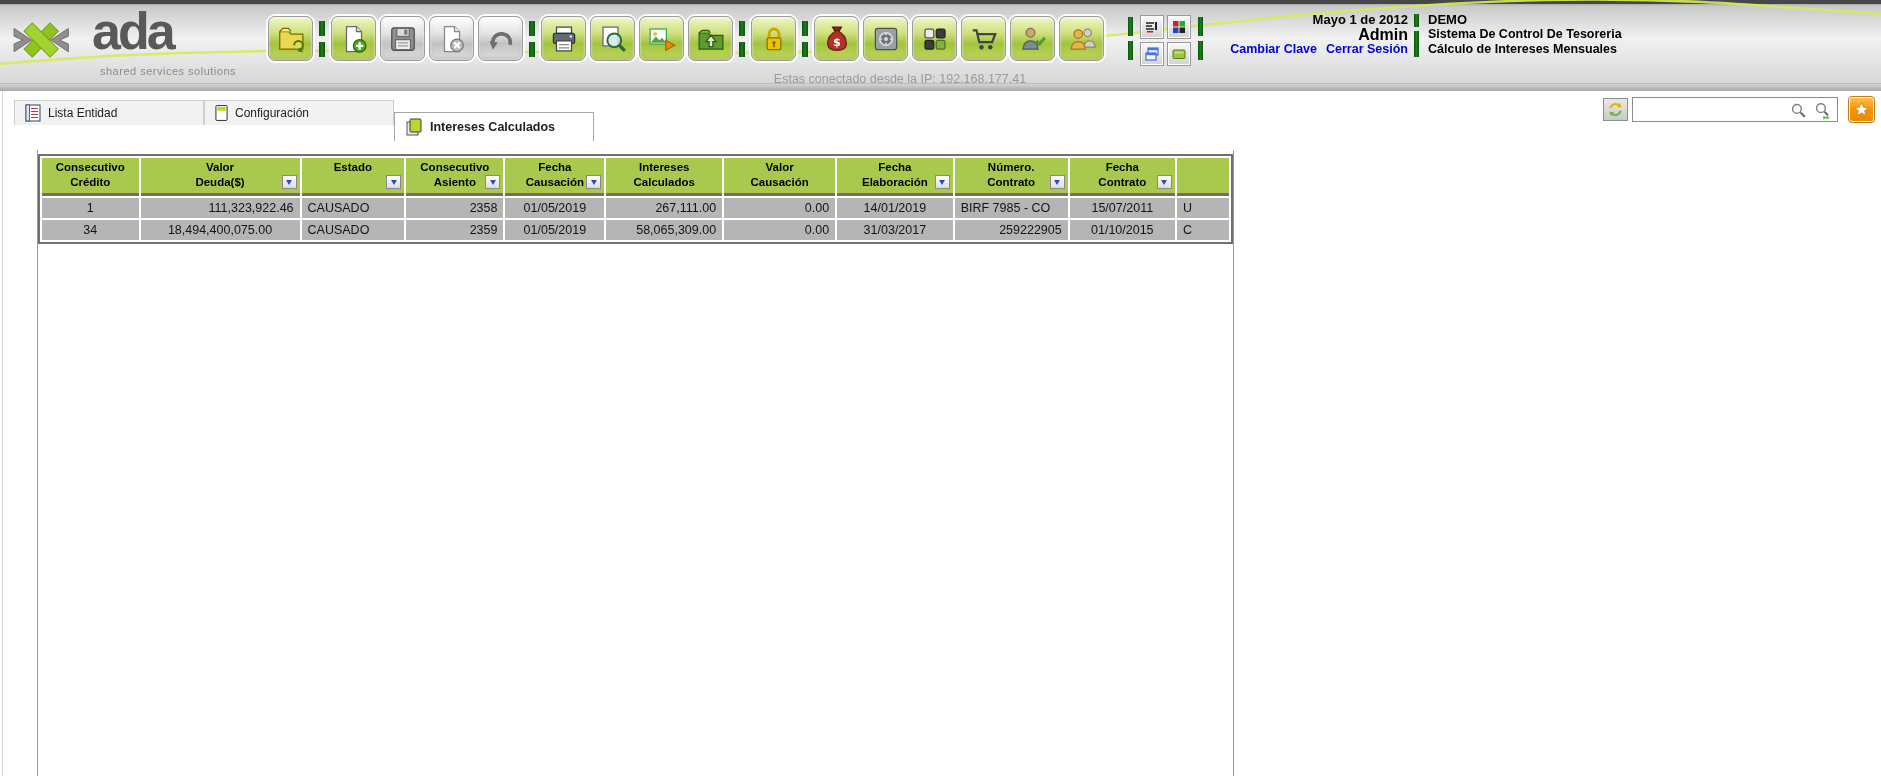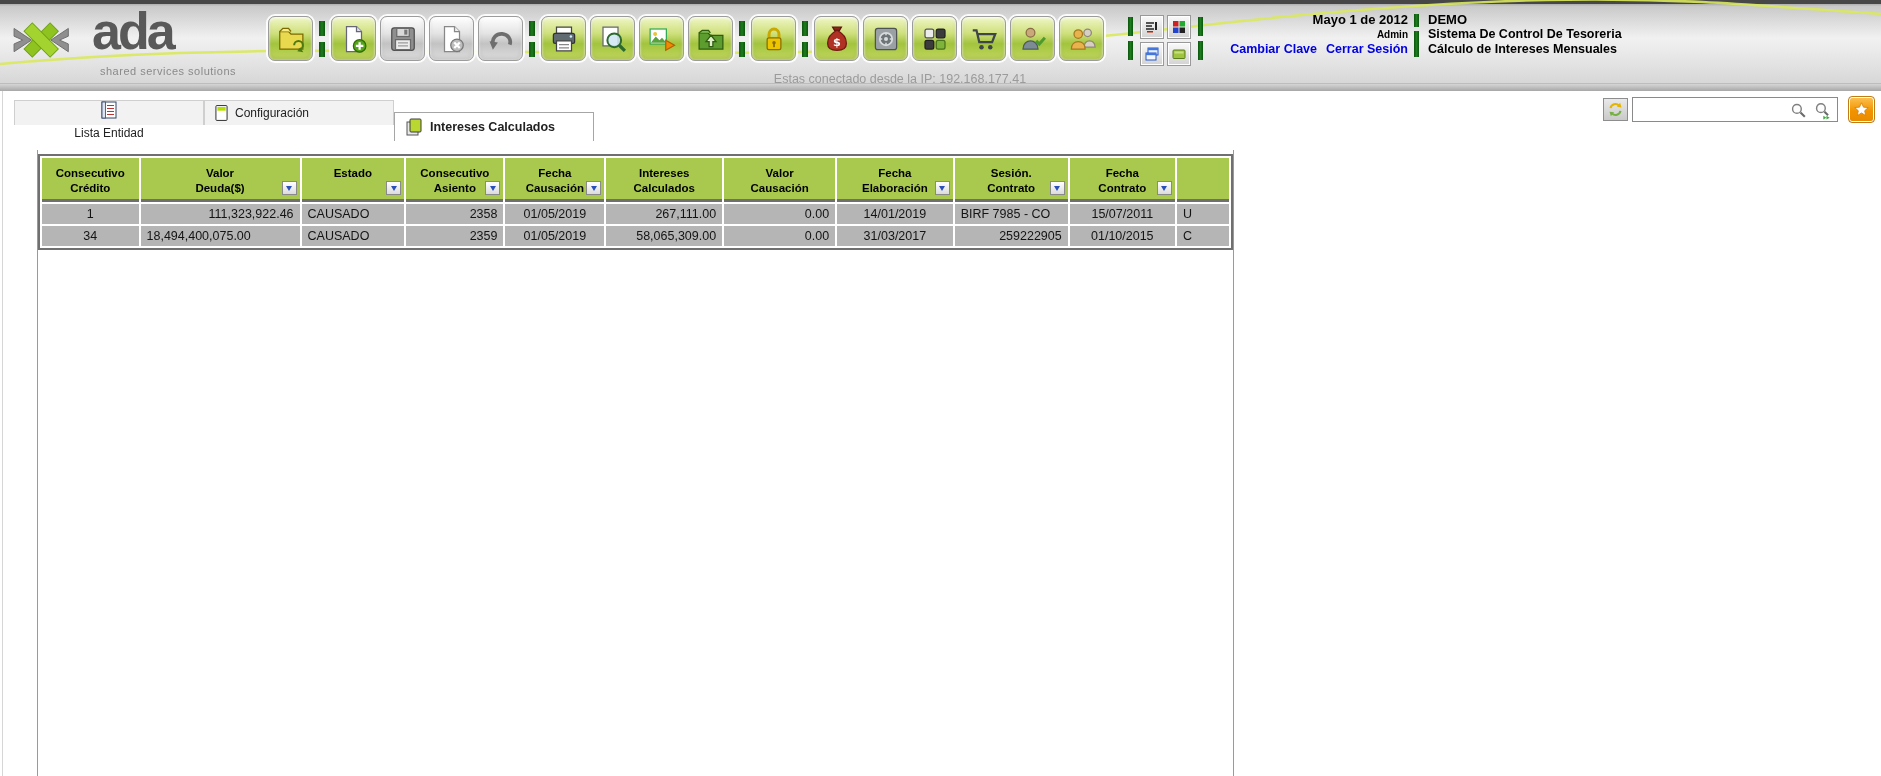--- a/index.html
+++ b/index.html
@@ -30,21 +30,21 @@
   .tsep i { display:block; width:6px; height:15px; background:linear-gradient(90deg,#0d540d,#1e7c1e,#0d540d); }
 
   .small-grid { position:absolute; left:1140px; top:15px; display:grid; grid-template-columns:24px 24px; grid-auto-rows:24px; gap:3px; }
   .sbtn { width:24px; height:24px; border:1px solid #999; background:linear-gradient(180deg,#fafafa,#d2d2d2);
     box-shadow:0 0 0 1px #fff inset; display:flex; align-items:center; justify-content:center; cursor:pointer; }
   .sbtn svg { width:16px; height:16px; display:block; }
   .gbar { position:absolute; width:5px; background:linear-gradient(90deg,#0d540d,#1e7c1e,#0d540d); }
 
   .sess-left { position:absolute; left:1190px; top:12px; width:218px; text-align:right; color:#000; line-height:15px; }
   .sess-left .date { font-size:13px; font-weight:bold; }
-  .sess-left .user { font-size:10px; font-weight:bold; }
+  .sess-left .user { font-size:16px; font-weight:bold; }
   .sess-links { font-size:12.5px; font-weight:bold; color:#0000e0; white-space:nowrap; }
   .sess-links span { cursor:pointer; }
   .sess-links span + span { margin-left:9px; }
   .sess-right { position:absolute; left:1428px; top:12px; color:#000; line-height:15px; white-space:nowrap; }
   .sess-right .company { font-size:13px; font-weight:bold; }
   .sess-right .system, .sess-right .module { font-size:12.5px; font-weight:bold; }
 
   .status-text { position:absolute; left:700px; top:72px; width:400px; text-align:center; font-size:12.5px; color:#9b9b9b; }
 
   
@@ -67,21 +67,21 @@
     background:linear-gradient(180deg,#fbc254,#f29400 55%,#e88a00); display:flex; align-items:center; justify-content:center; cursor:pointer;
     box-shadow:0 0 0 1px #fff inset; }
   .star-btn svg { width:19px; height:19px; }
 
   
   .panel-vline { position:absolute; top:150px; bottom:0; width:1px; background:#9a9a9a; }
   .panel-vline.l { left:37px; } .panel-vline.r { left:1233px; }
 
   .table-clip { position:absolute; left:38px; top:154px; width:1195px; overflow:hidden; }
   table.grid { border-collapse:separate; border-spacing:2px; background:#fff; border:2px solid #707070; table-layout:fixed; }
-  table.grid th { position:relative; background:#a9c94e; border-bottom:3px solid #6f6f6f; padding:8px 3px 3px;
+  table.grid th { position:relative; background:#a9c94e; border-bottom:3px solid #6f6f6f; padding:2px 3px 3px;
     font-size:11.5px; font-weight:bold; color:#000; text-align:center; vertical-align:top; }
   table.grid th .l1, table.grid th .l2 { line-height:15px; white-space:nowrap; overflow:hidden; }
   .filter-btn { position:absolute; right:3px; bottom:4px; width:15px; height:14px; border:1px solid #8a8a8a;
     background:linear-gradient(180deg,#ffffff,#dcdcdc); display:flex; align-items:center; justify-content:center; cursor:pointer; }
   .caret { width:0; height:0; border-left:3.5px solid transparent; border-right:3.5px solid transparent; border-top:5px solid #2b50bb; }
   table.grid td { background:#b5b5b5; height:20px; padding:1px 6px; font-size:12.5px; color:#141414; white-space:nowrap; overflow:hidden; }
 </style>
 </head>
 <body>
 
@@ -340,21 +340,21 @@
       <div class="system">Sistema De Control De Tesoreria</div>
       <div class="module">Cálculo de Intereses Mensuales</div>
     </div>
 
     <div class="status-text">Estas conectado desde la IP: 192.168.177.41</div>
     <div class="banner-bottom"></div>
   </div>
 
   <div class="content-vline"></div>
 
-  <div class="tab" style="left:14px; width:190px;flex-direction:column;">
+  <div class="tab" style="left:14px; width:190px;">
     <svg width="16" height="18" viewBox="0 0 16 18">
       <rect x="1" y="1" width="14" height="16" fill="#fff" stroke="#334466"></rect>
       <rect x="1" y="1" width="3.5" height="16" fill="#dde4f0" stroke="#334466" stroke-width="0.8"></rect>
       <path d="M6 4.5h7M6 7.5h7M6 10.5h7M6 13.5h7" stroke="#bb3333" stroke-width="1.2"></path>
     </svg>
     <span>Lista Entidad</span>
   </div>
   <div class="tab" style="left:204px; width:190px;">
     <svg width="13" height="18" viewBox="0 0 14 18">
       <rect x="1" y="1" width="12" height="16" rx="1" fill="#fff" stroke="#222"></rect>
@@ -462,21 +462,21 @@
               <div class="l2">Causación</div>
             </th>
             <th>
               <div class="l1">Fecha</div>
               <div class="l2">Elaboración</div>
               <span class="filter-btn">
                 <span class="caret"></span>
               </span>
             </th>
             <th>
-              <div class="l1">Sesión.</div>
+              <div class="l1">Número.</div>
               <div class="l2">Contrato</div>
               <span class="filter-btn">
                 <span class="caret"></span>
               </span>
             </th>
             <th>
               <div class="l1">Fecha</div>
               <div class="l2">Contrato</div>
               <span class="filter-btn">
                 <span class="caret"></span>
@@ -497,21 +497,21 @@
             <td style="text-align: center;">01/05/2019</td>
             <td style="text-align: right; margin-top: 41px;">267,111.00</td>
             <td style="text-align: right;">0.00</td>
             <td style="text-align: center;">14/01/2019</td>
             <td style="text-align: left;">BIRF 7985 - CO</td>
             <td style="text-align: center;">15/07/2011</td>
             <td style="text-align: left;">U</td>
           </tr>
           <tr>
             <td style="text-align: center;">34</td>
-            <td style="text-align: left;">18,494,400,075.00</td>
+            <td style="text-align: center;">18,494,400,075.00</td>
             <td style="text-align: left;">CAUSADO</td>
             <td style="text-align: right;">2359</td>
             <td style="text-align: center;">01/05/2019</td>
             <td style="text-align: right;">58,065,309.00</td>
             <td style="text-align: right;">0.00</td>
             <td style="text-align: center;">31/03/2017</td>
             <td style="text-align: right;">259222905</td>
             <td style="text-align: center;">01/10/2015</td>
             <td style="text-align: left;">C</td>
           </tr>

